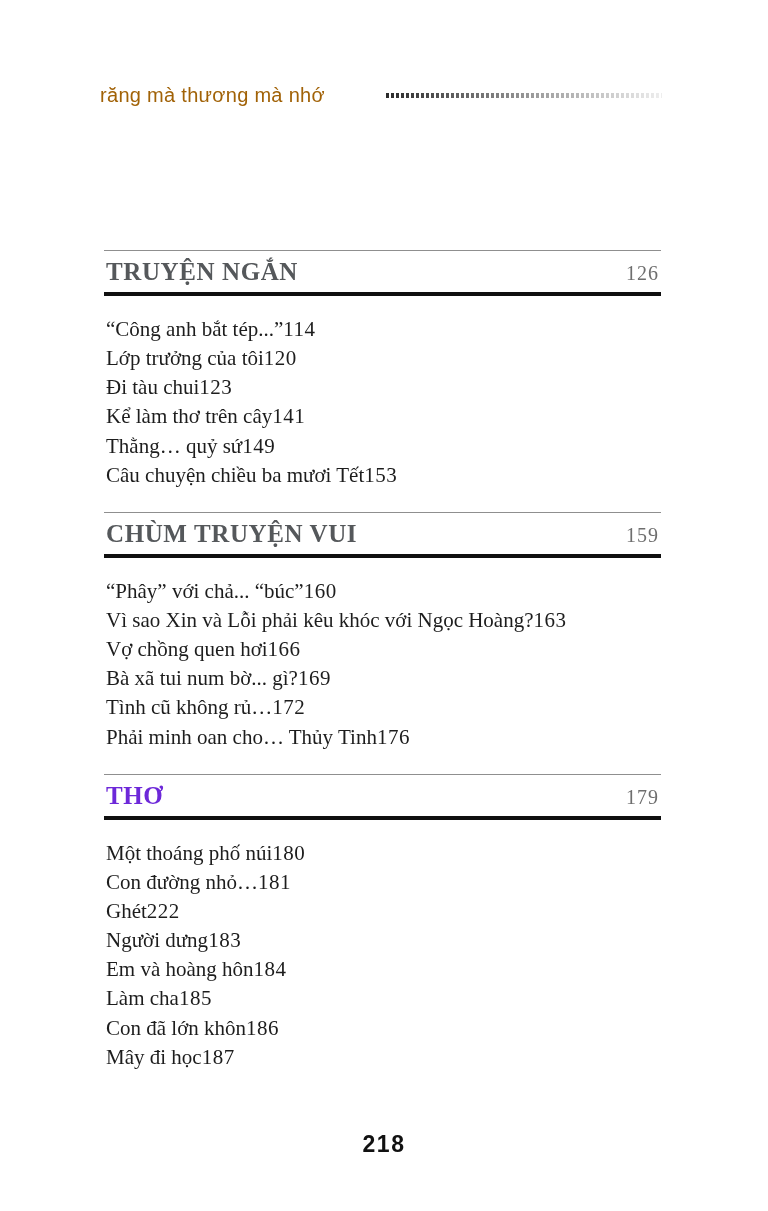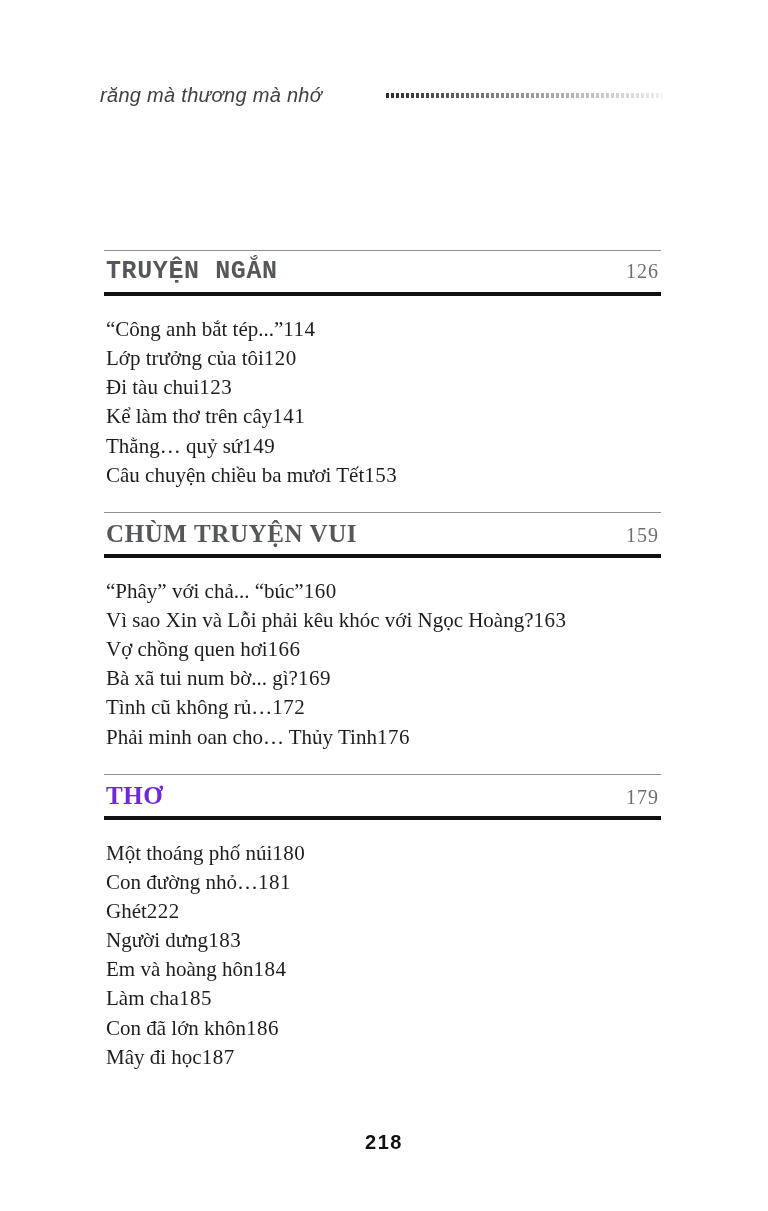--- a/index.html
+++ b/index.html
@@ -28,23 +28,22 @@
   .running-header{
     position:absolute;
     top:84px;
     left:100px;
     right:106px;
     display:flex;
     align-items:center;
   }
   .running-title{
     font-family:"Liberation Sans","DejaVu Sans",sans-serif;
-    font-style:italic;
     font-size:20px;
-    color:#404040;
+    color:#a16207;
     letter-spacing:0.3px;
     white-space:nowrap;
   }
   .dotted-rule{
     margin-left:auto;
     width:276px;
     height:5px;
     background-image:
       linear-gradient(to right, rgba(255,255,255,0) 0%, rgba(255,255,255,0.55) 55%, rgba(255,255,255,0.92) 100%),
       repeating-linear-gradient(to right, #2a2a2a 0px, #2a2a2a 3px, rgba(255,255,255,0) 3px, rgba(255,255,255,0) 5px);
@@ -94,39 +93,39 @@
   .page-footer{
     position:absolute;
     left:0;
     right:0;
     top:1131px;
     text-align:center;
   }
   .page-number{
     font-family:"Liberation Sans","DejaVu Sans",sans-serif;
     font-weight:bold;
-    font-size:20px;
+    font-size:23px;
     letter-spacing:1.5px;
     color:#111;
   }
 </style>
 </head>
 <body>
 
 <div class="page">
 
   <header class="running-header">
     <span class="running-title">răng mà thương mà nhớ</span>
     <span class="dotted-rule"></span>
   </header>
 
   <main class="toc" id="toc-root">
   <section class="toc-section">
     <div class="section-head">
-      <h2 class="section-title" style="color: rgb(85, 88, 91); font-family: Liberation Mono, monospace;">TRUYỆN NGẮN</h2>
+      <h2 class="section-title" style="color: rgb(85, 88, 91);">TRUYỆN NGẮN</h2>
       <span class="section-page">126</span>
     </div>
     <ul class="entries">
   <li class="entry">
     <span class="entry-title">“Công anh bắt tép...”</span>
     <span class="entry-page">114</span>
   </li>
 
   <li class="entry">
     <span class="entry-title">Lớp trưởng của tôi</span>

